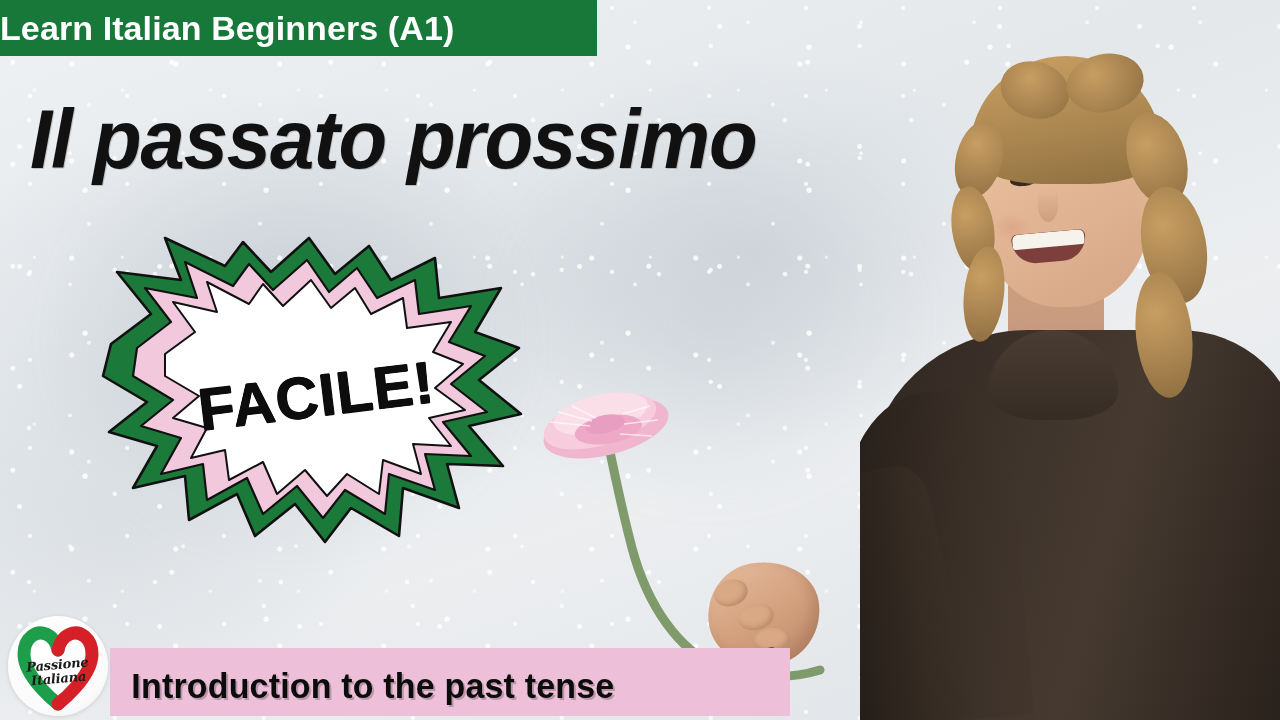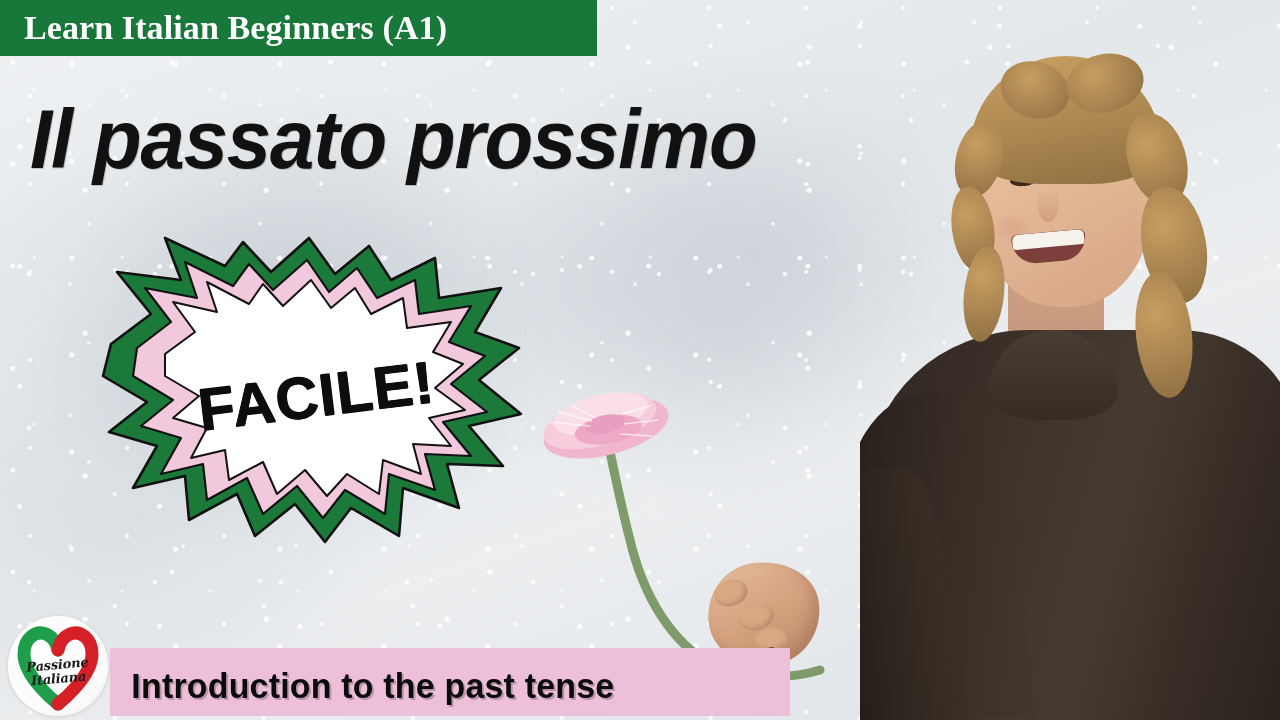--- a/index.html
+++ b/index.html
@@ -59,23 +59,22 @@
   .banner {
     position: absolute; left: 0; top: 0;
     width: 597px; height: 56px;
     display: flex; align-items: center;
   }
   .banner-label {
     color: #ffffff;
     font-size: 34px;
     font-weight: 700;
     letter-spacing: 0.1px;
-    padding-left: 24px;
     white-space: nowrap;
-    font-family: Liberation Serif, serif;
+    font-family: Liberation Sans, sans-serif;
   }
 
   
   .title {
     position: absolute; left: 30px; top: 92px;
     font-size: 83px;
     font-weight: 700;
     font-style: italic;
     color: #111111;
     letter-spacing: -1.2px;

